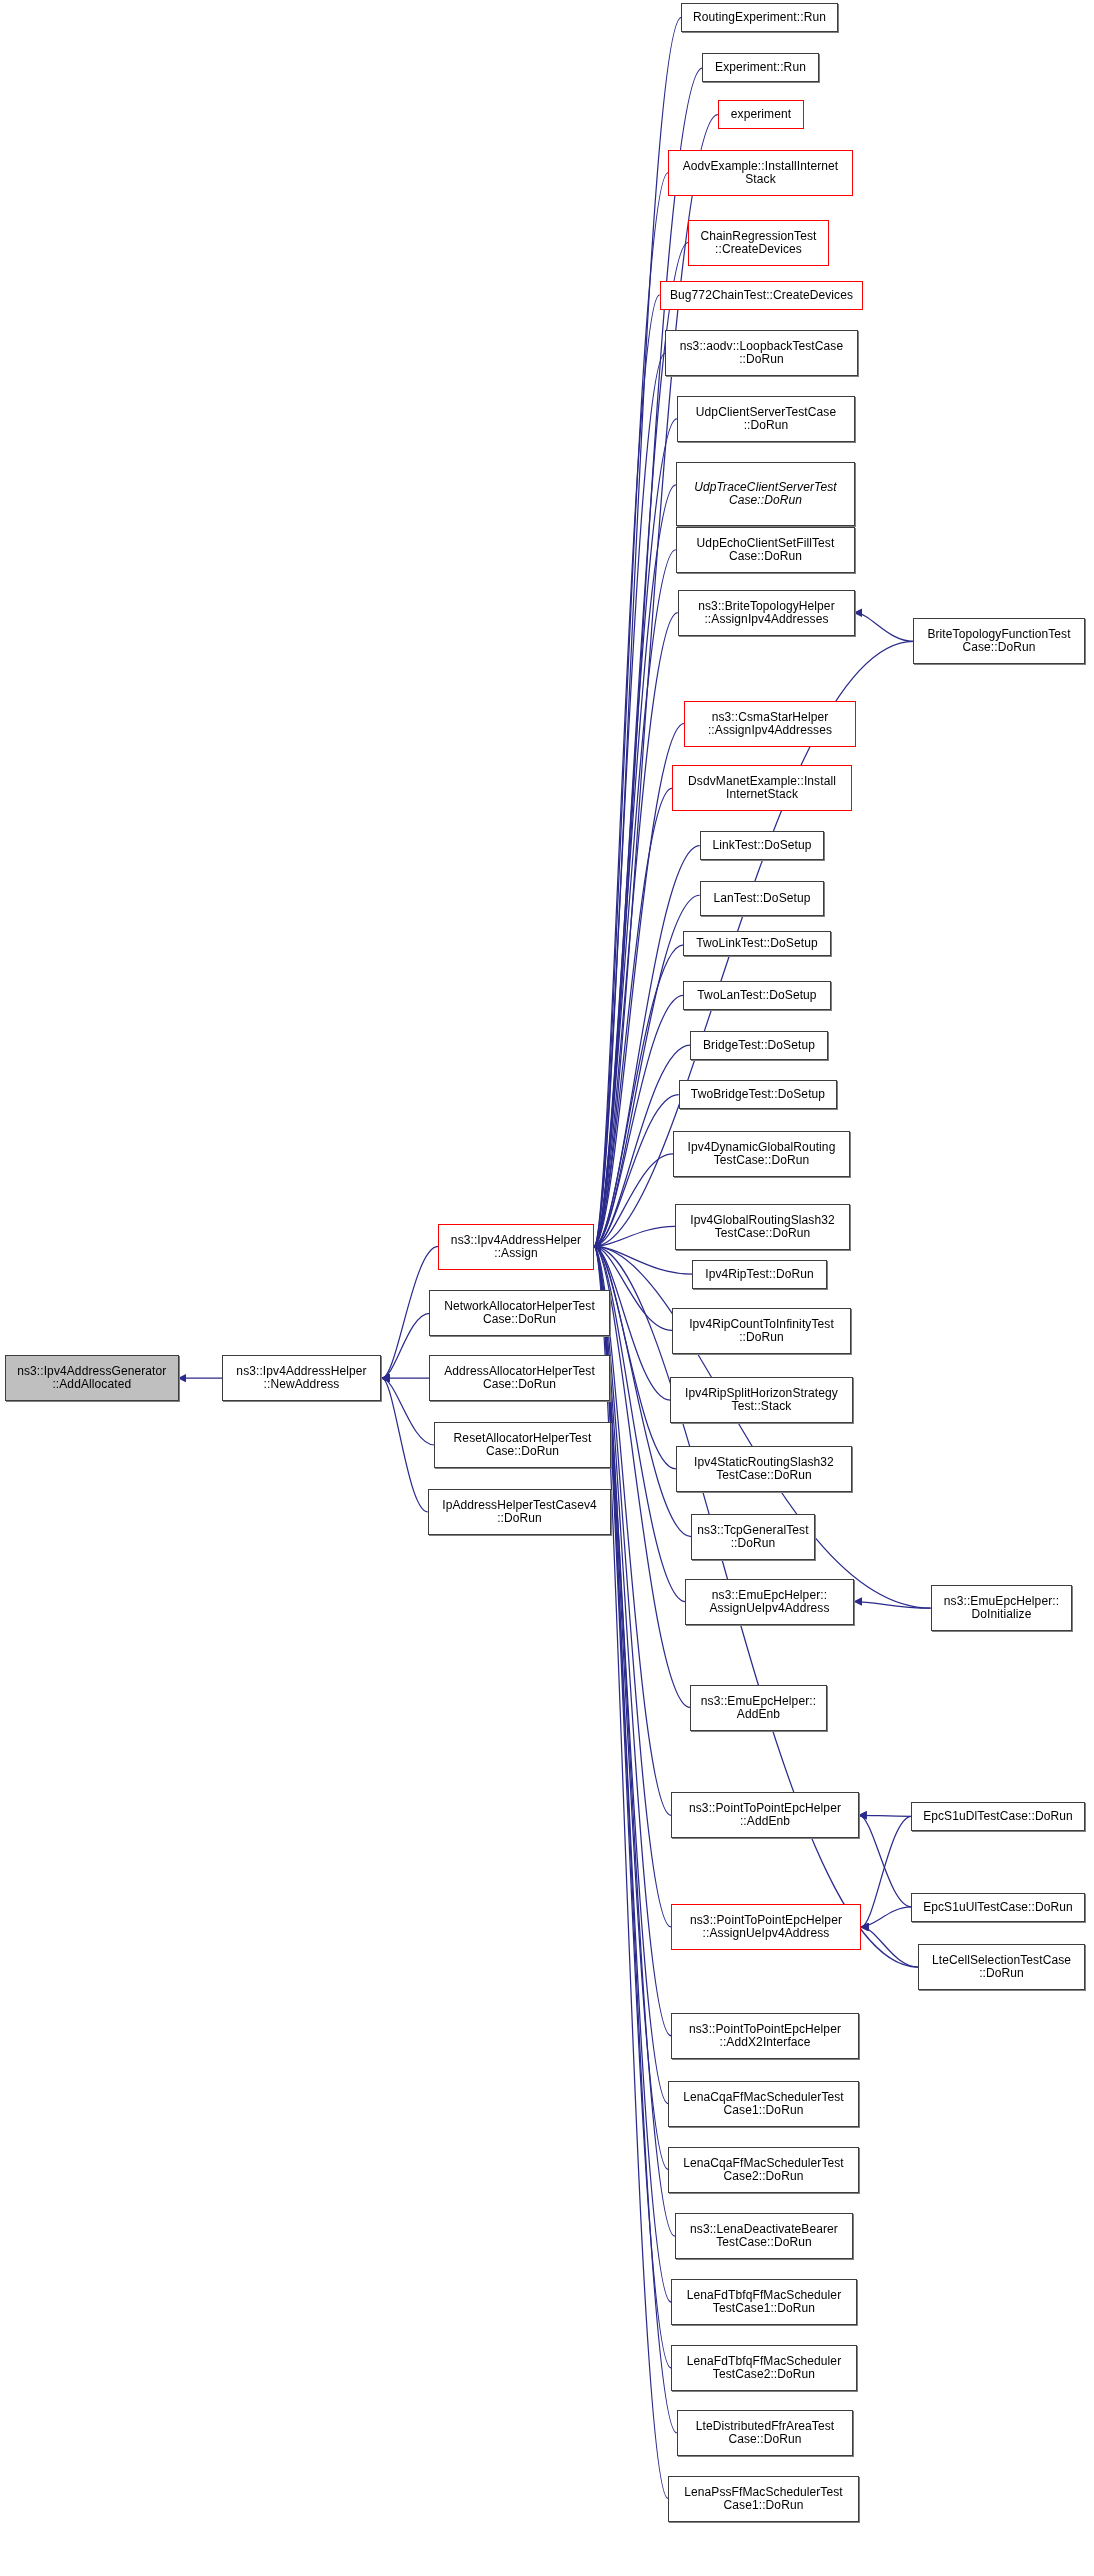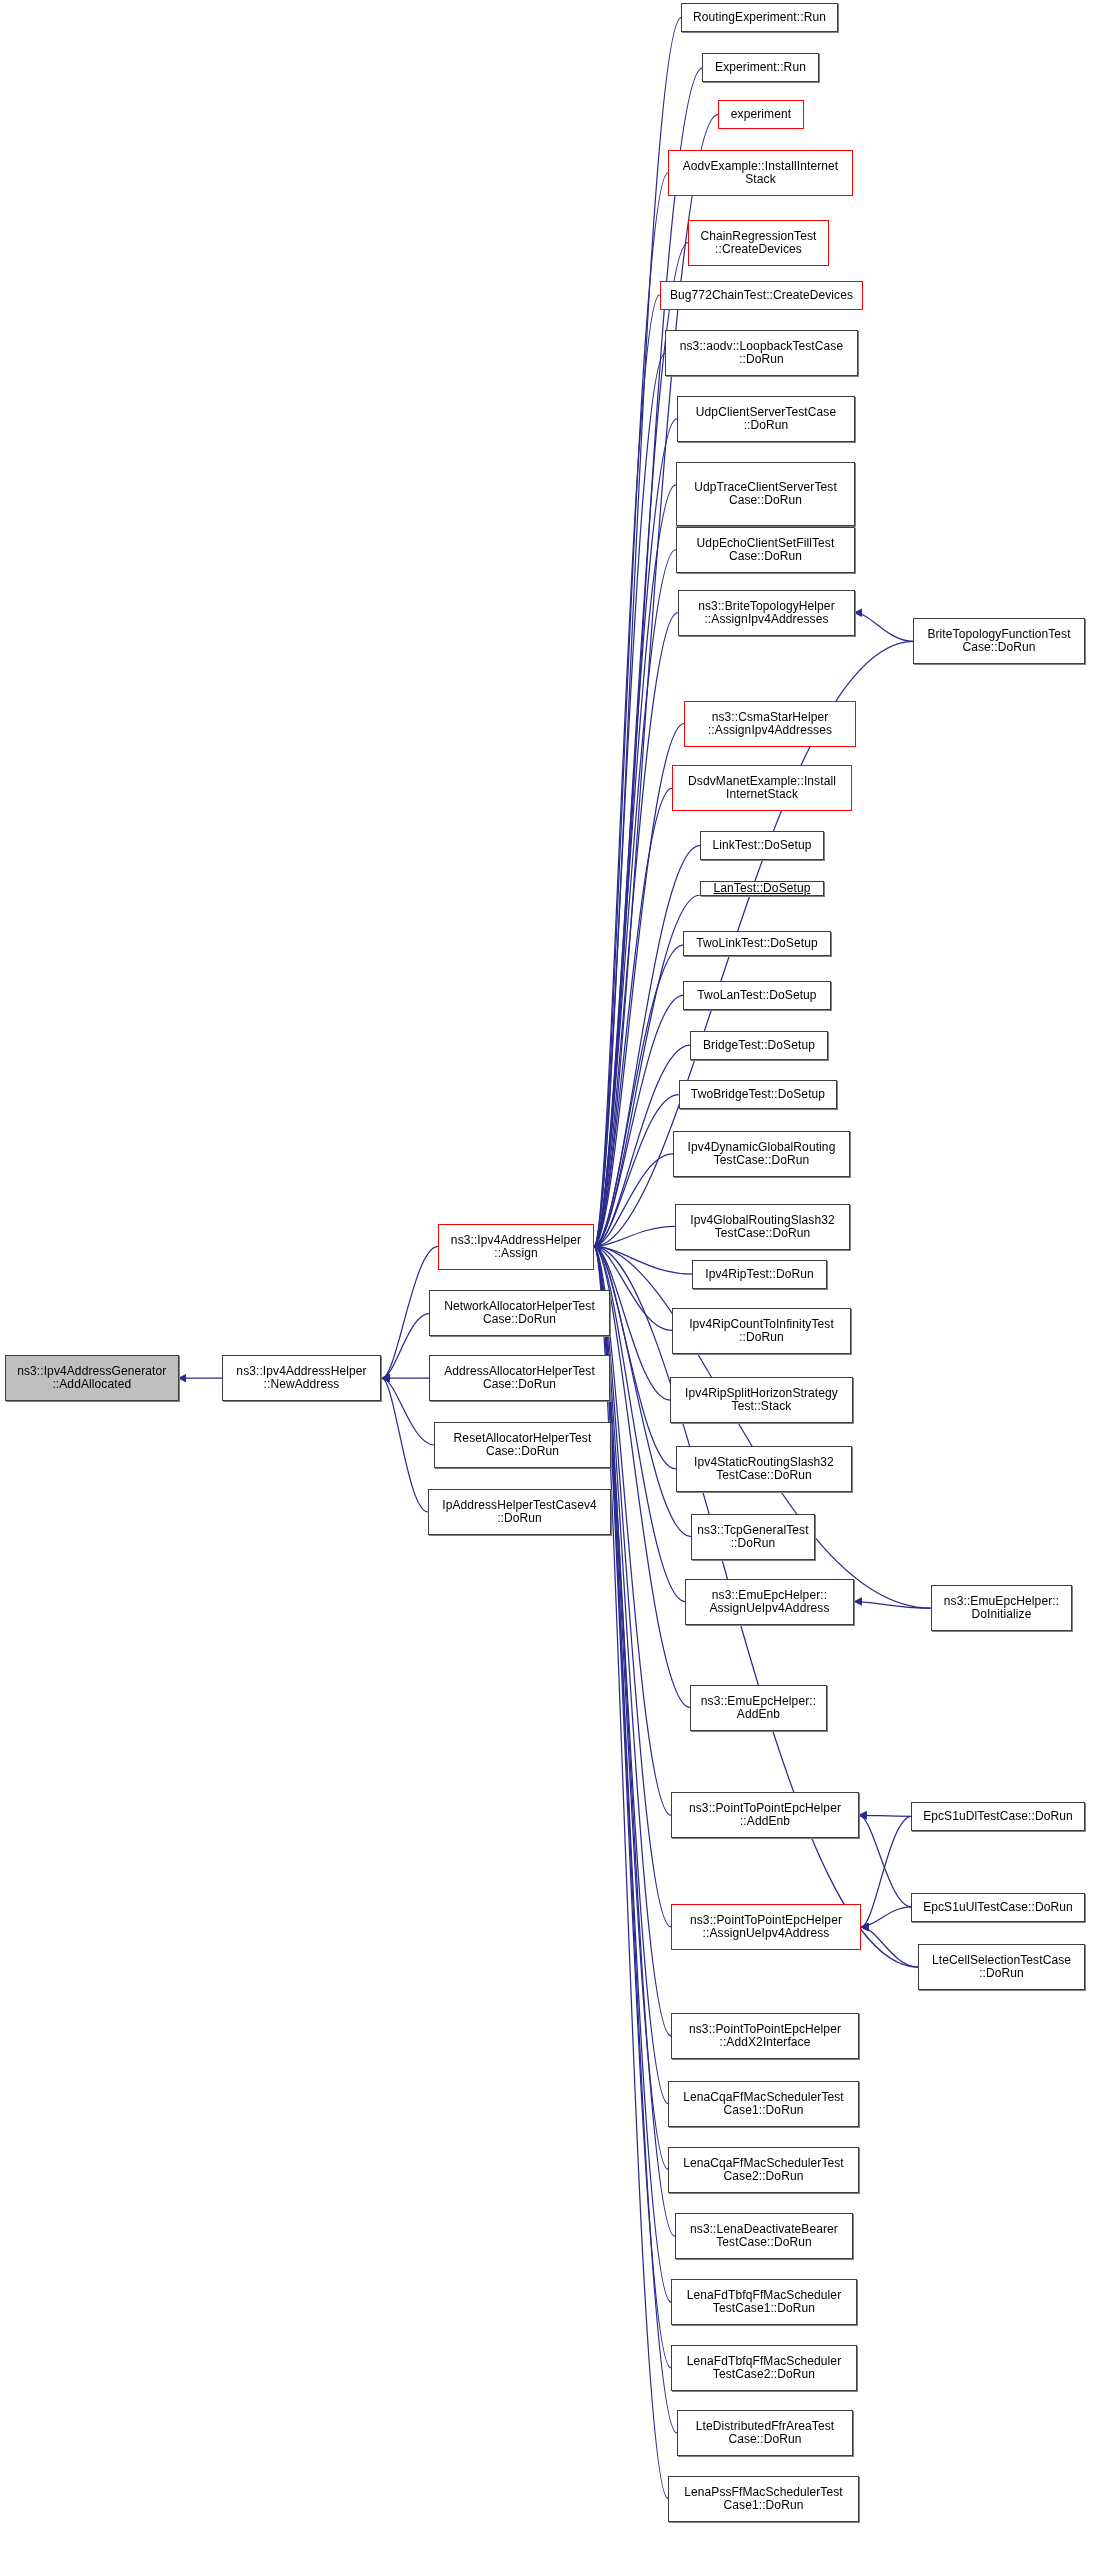--- a/index.html
+++ b/index.html
@@ -113,32 +113,32 @@
       <div class="node red" style="left: 718px; top: 100px; width: 86px; height: 29px;">experiment</div>
       <div class="node red" style="left: 668px; top: 150px; width: 185px; height: 46px;">AodvExample::InstallInternet
 Stack</div>
       <div class="node red" style="left: 688px; top: 220px; width: 141px; height: 46px;">ChainRegressionTest
 ::CreateDevices</div>
       <div class="node red" style="left: 660px; top: 281px; width: 203px; height: 29px;">Bug772ChainTest::CreateDevices</div>
       <div class="node" style="left: 665px; top: 330px; width: 193px; height: 46px;">ns3::aodv::LoopbackTestCase
 ::DoRun</div>
       <div class="node" style="left: 677px; top: 396px; width: 178px; height: 46px;">UdpClientServerTestCase
 ::DoRun</div>
-      <div class="node" style="left: 676px; top: 462px; width: 179px; height: 64px;">UdpTraceClientServerTest
+      <div class="node" style="left: 676px; top: 462px; width: 179px; height: 64px; font-style: italic;">UdpTraceClientServerTest
 Case::DoRun</div>
       <div class="node" style="left: 676px; top: 527px; width: 179px; height: 46px;">UdpEchoClientSetFillTest
 Case::DoRun</div>
       <div class="node" style="left: 678px; top: 590px; width: 177px; height: 46px;">ns3::BriteTopologyHelper
 ::AssignIpv4Addresses</div>
       <div class="node red" style="left: 684px; top: 701px; width: 172px; height: 46px;">ns3::CsmaStarHelper
 ::AssignIpv4Addresses</div>
       <div class="node red" style="left: 672px; top: 765px; width: 180px; height: 46px;">DsdvManetExample::Install
 InternetStack</div>
       <div class="node" style="left: 700px; top: 831px; width: 124px; height: 29px;">LinkTest::DoSetup</div>
-      <div class="node" style="left: 700px; top: 881px; width: 124px; height: 15px; text-decoration: underline;">LanTest::DoSetup</div>
+      <div class="node" style="left: 700px; top: 881px; width: 124px; height: 35px;">LanTest::DoSetup</div>
       <div class="node" style="left: 683px; top: 931px; width: 148px; height: 25px;">TwoLinkTest::DoSetup</div>
       <div class="node" style="left: 683px; top: 981px; width: 148px; height: 29px;">TwoLanTest::DoSetup</div>
       <div class="node" style="left: 690px; top: 1031px; width: 138px; height: 29px;">BridgeTest::DoSetup</div>
       <div class="node" style="left: 679px; top: 1080px; width: 158px; height: 29px;">TwoBridgeTest::DoSetup</div>
       <div class="node" style="left: 673px; top: 1131px; width: 177px; height: 46px;">Ipv4DynamicGlobalRouting
 TestCase::DoRun</div>
       <div class="node" style="left: 675px; top: 1204px; width: 175px; height: 46px;">Ipv4GlobalRoutingSlash32
 TestCase::DoRun</div>
       <div class="node" style="left: 692px; top: 1260px; width: 135px; height: 29px;">Ipv4RipTest::DoRun</div>
       <div class="node" style="left: 672px; top: 1308px; width: 179px; height: 46px;">Ipv4RipCountToInfinityTest

